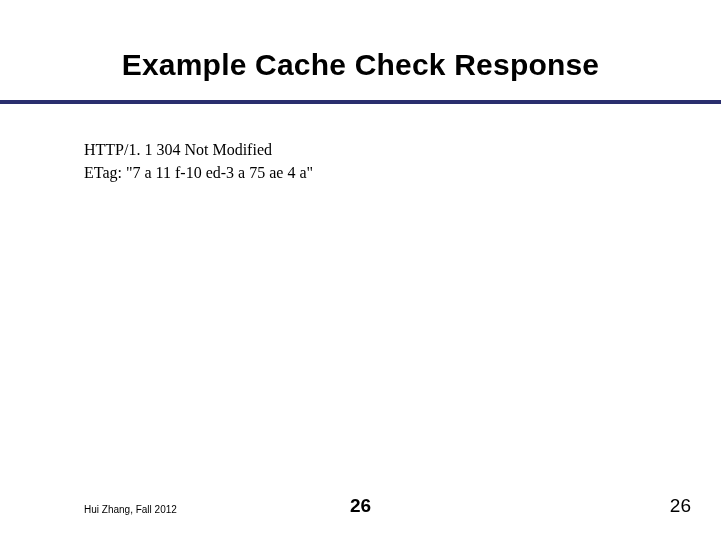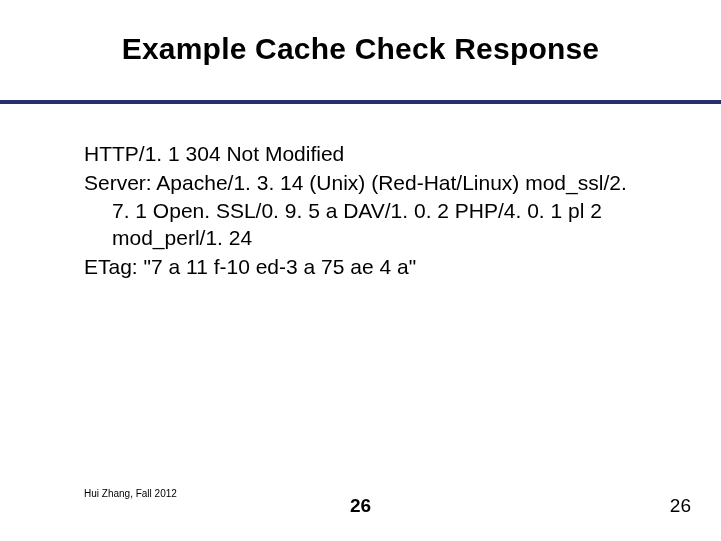--- a/index.html
+++ b/index.html
@@ -1,41 +1,40 @@
 <!DOCTYPE html>
 <html><head>
 <meta charset="utf-8">
 <style>
   * { margin: 0; padding: 0; box-sizing: border-box; }
   html, body { width: 721px; height: 541px; background: #fff; font-family: Arial, Helvetica, sans-serif; color: #000; }
   .slide { position: relative; width: 721px; height: 541px; }
-  .title-block { position: absolute; top: 32px; left: 0; right: 0; }
+  .title-block { position: absolute; top: 48px; left: 0; right: 0; }
   .title { font-size: 30px; font-weight: bold; text-align: center; letter-spacing: 0.2px; }
   .rule { position: absolute; top: 100px; left: 0; width: 721px; height: 4px; background: #2a2e6e; }
   .body { position: absolute; top: 140px; left: 84px; width: 560px; }
-  .body p { font-size: 21px; line-height: 1.3; margin-bottom: 2px; }
+  .body p { font-size: 16px; line-height: 1.3; margin-bottom: 2px; font-family: Liberation Serif, serif; }
   .body p.indent { padding-left: 28px; text-indent: -28px; }
-  .footer-left { position: absolute; bottom: 42px; left: 84px; font-size: 10px; color: #000; }
+  .footer-left { position: absolute; bottom: 26px; left: 84px; font-size: 10px; color: #000; }
   .pagenum-center { position: absolute; bottom: 24px; left: 0; right: 0; text-align: center; font-size: 19px; font-weight: bold; }
   .pagenum-right { position: absolute; bottom: 24px; right: 30px; font-size: 19px; }
 </style>
 </head>
 <body>
 
 <div class="slide">
 
   <div class="title-block">
     <h1 class="title">Example Cache Check Response</h1>
   </div>
 
   <div class="rule"></div>
 
   <div class="body">
     <p class="indent">HTTP/1. 1 304 Not Modified</p>
-    <p class="indent">Server: Apache/1. 3. 14 (Unix)  (Red-Hat/Linux) mod_ssl/2. 7. 1 Open. SSL/0. 9. 5 a DAV/1. 0. 2 PHP/4. 0. 1 pl 2 mod_perl/1. 24</p>
     <p class="indent">ETag: "7 a 11 f-10 ed-3 a 75 ae 4 a"</p>
   </div>
 
   <div class="footer-left">Hui Zhang, Fall 2012</div>
   <div class="pagenum-center">26</div>
   <div class="pagenum-right">26</div>
 
 </div>
 
 </body></html>

